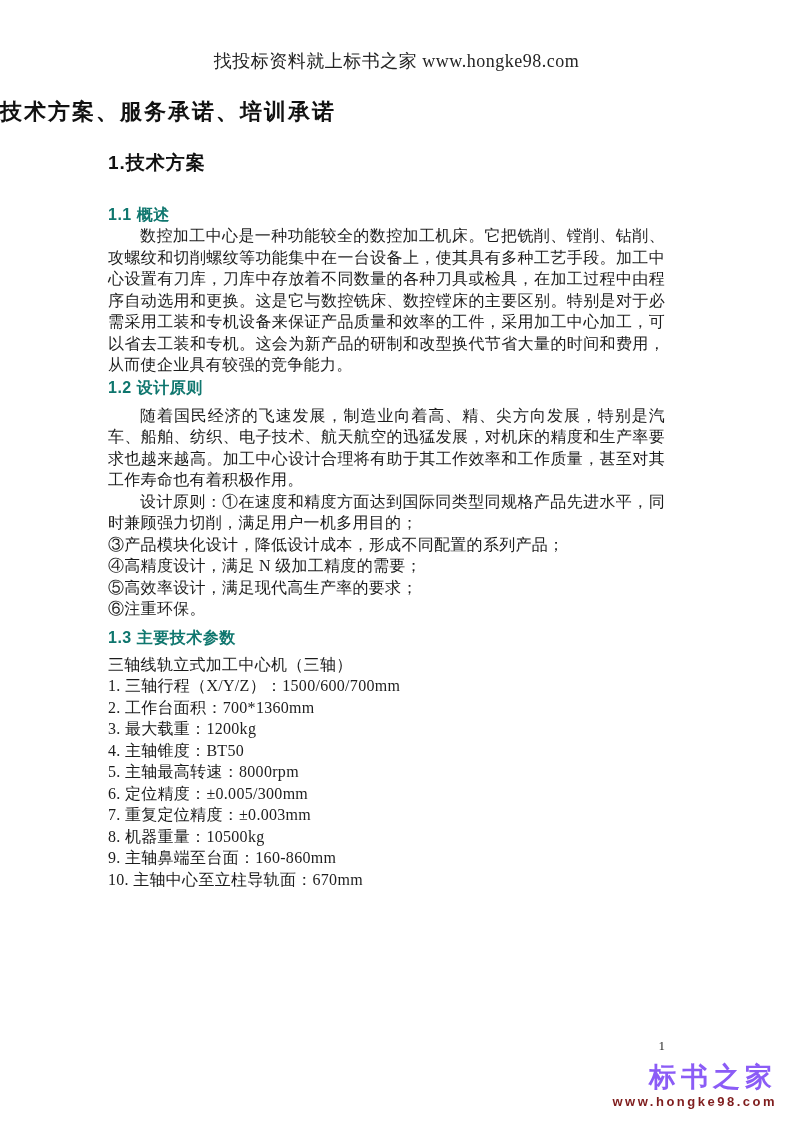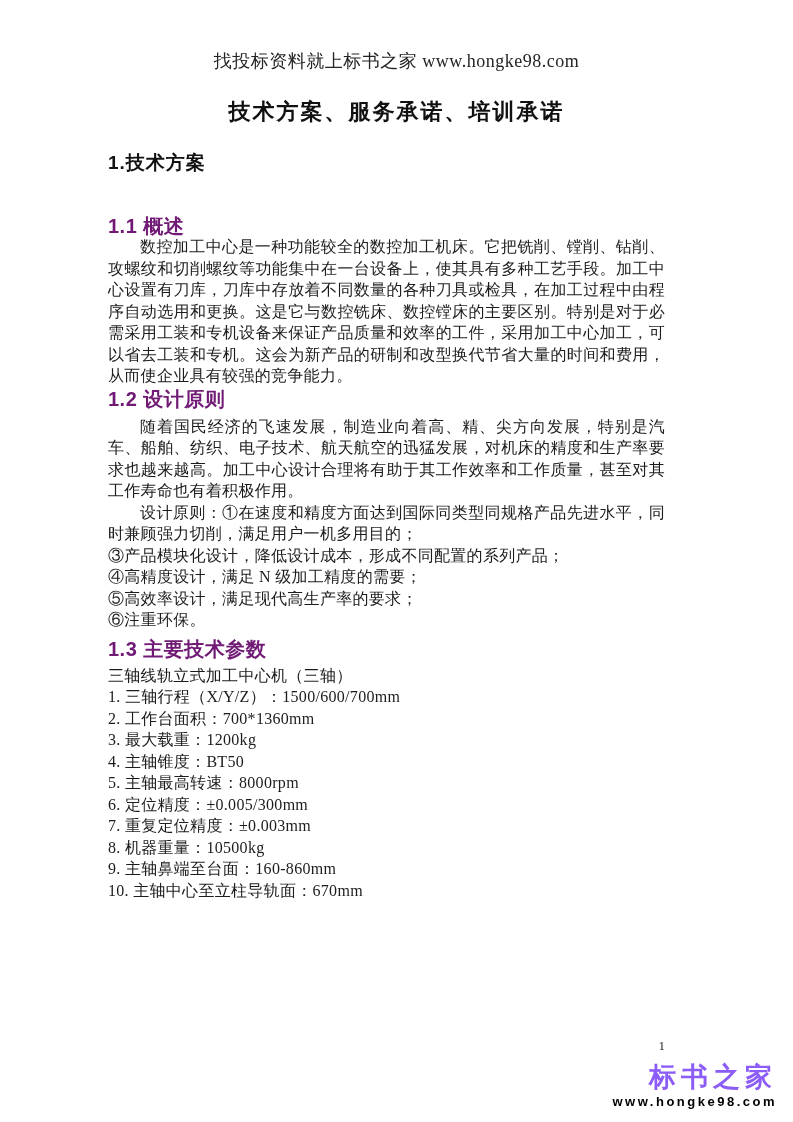--- a/index.html
+++ b/index.html
@@ -20,21 +20,21 @@
     text-align: center;
     font-size: 18px;
     color: #242424;
     letter-spacing: 0.5px;
   }
   .doc-title {
     position: absolute;
     top: 97px;
     left: 0;
     width: 100%;
-    text-align: center;
+    text-align: left;
     font-size: 22px;
     font-weight: 700;
     letter-spacing: 2px;
     color: #111111;
   }
   .content {
     position: absolute;
     left: 108px;
     top: 144px;
     width: 557px;
@@ -45,26 +45,26 @@
     font-family: "Liberation Sans", "DejaVu Sans", sans-serif;
     font-size: 19px;
     font-weight: 700;
     line-height: 26px;
     margin: 6px 0 0 0;
     letter-spacing: 1px;
     color: #111111;
   }
   .section-heading {
     font-family: "Liberation Sans", "DejaVu Sans", sans-serif;
-    font-size: 20px;
+    font-size: 16px;
     font-weight: 700;
     line-height: 20px;
-    margin: 40px 0 0 0;
+    margin: 29px 0 0 0;
     letter-spacing: 0.5px;
-    color: #701a75;
+    color: #0f766e;
   }
   .section-heading.tight { margin-top: 2px; }
   .section-heading.mid { margin-top: 8px; }
   .body-para {
     margin: 7px 0 0 0;
     line-height: 21.5px;
     text-align: justify;
     text-indent: 2em;
     letter-spacing: 0.3px;
   }
@@ -94,21 +94,21 @@
   .watermark-logo {
     font-size: 27px;
     font-weight: 900;
     color: #8b5cf6;
     letter-spacing: 5px;
     line-height: 30px;
   }
   .watermark-url {
     font-size: 13px;
     font-weight: 700;
-    color: #000000;
+    color: #7f1d1d;
     letter-spacing: 2.5px;
     margin-top: 2px;
   }
 </style>
 </head>
 <body>
 
 <div class="page">
 
   <div class="page-header">找投标资料就上标书之家 www.hongke98.com</div>

